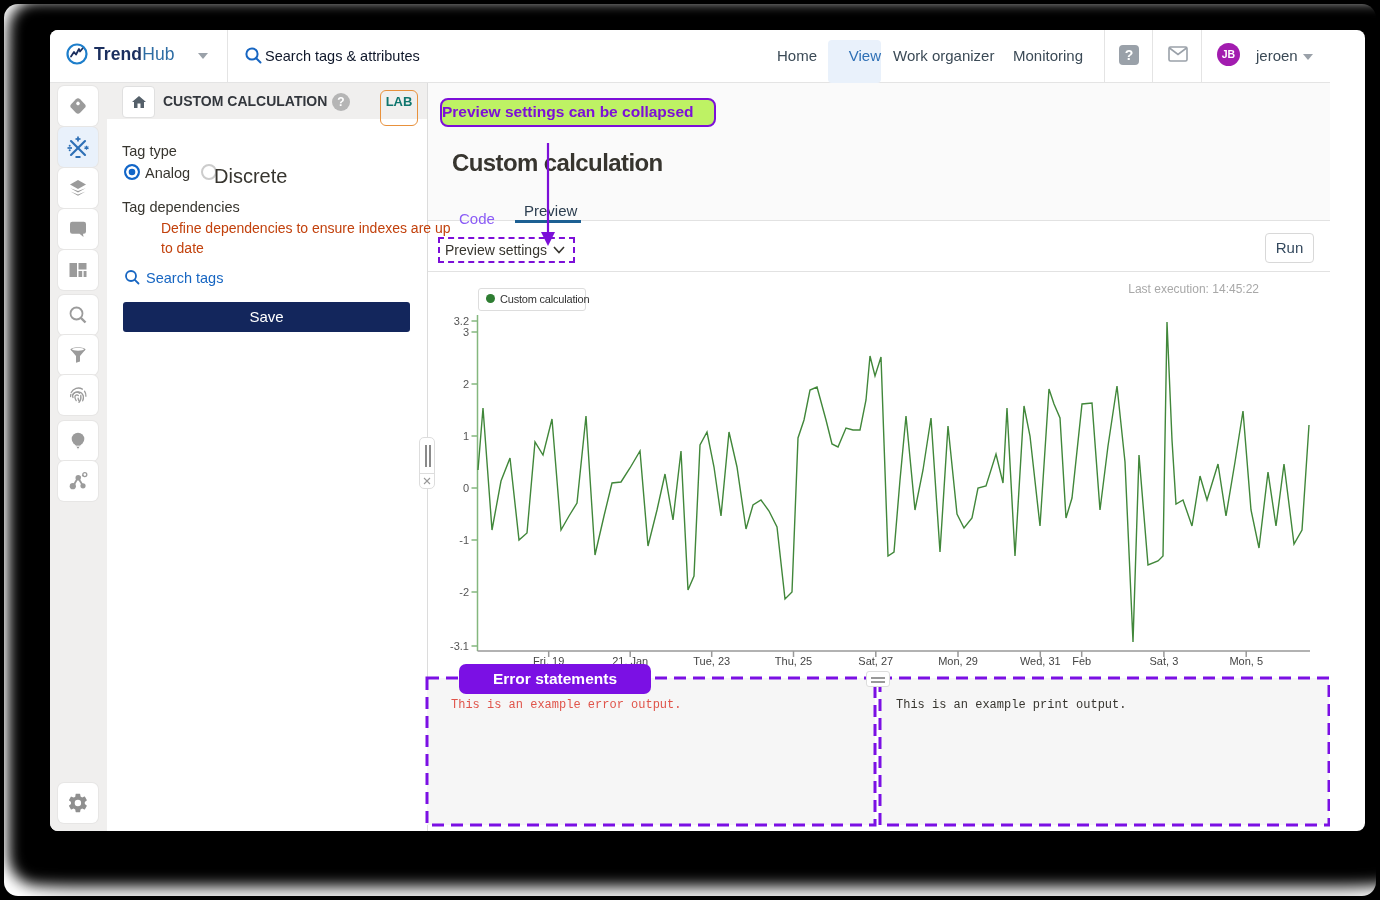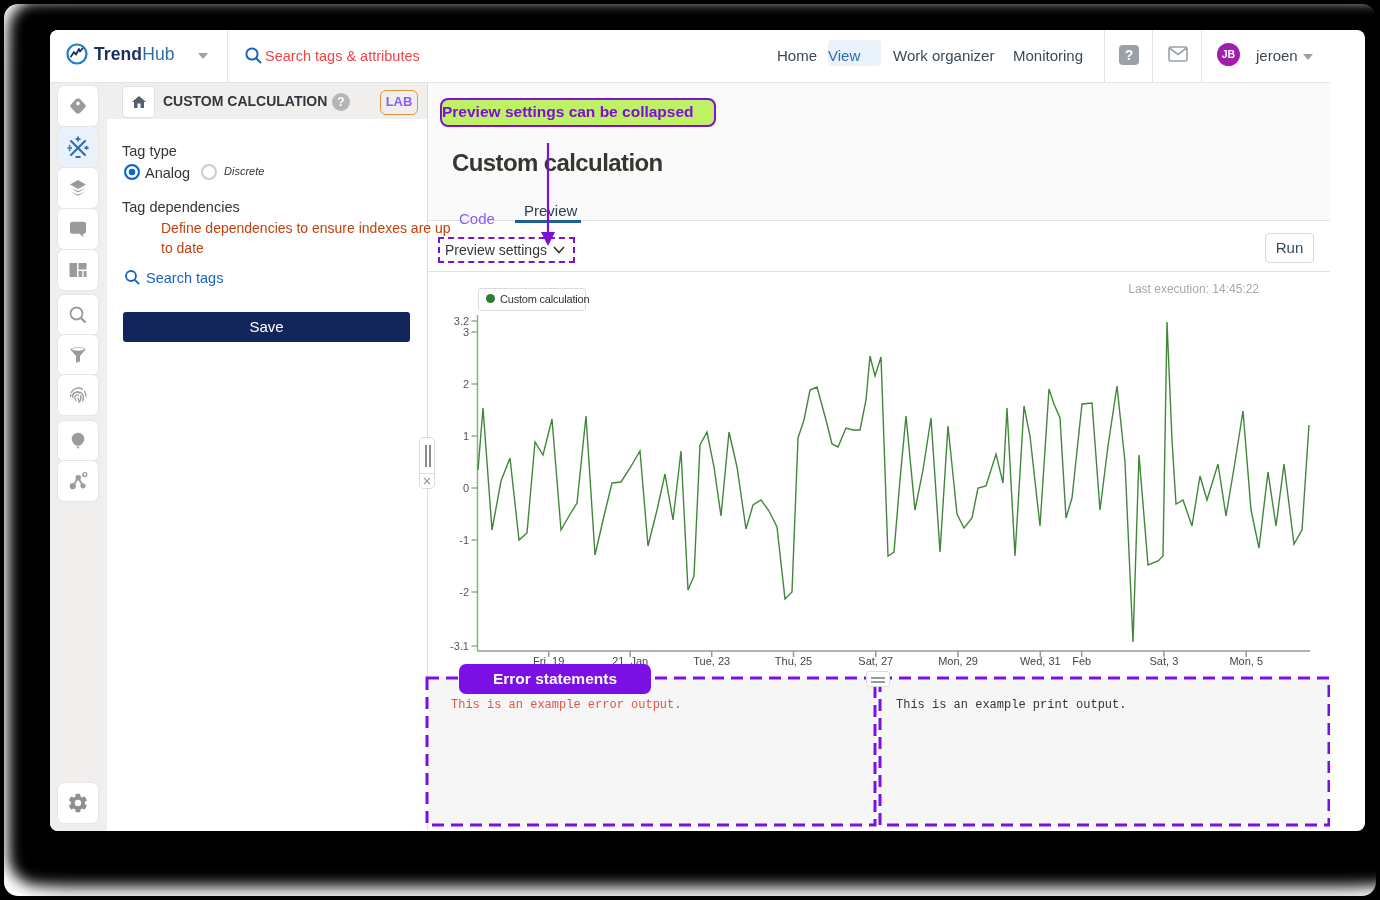--- a/index.html
+++ b/index.html
@@ -7,33 +7,33 @@
 .inner{position:absolute;left:4px;top:4px;right:4px;bottom:4px;background:#fff;border-radius:14px;}
 .win{position:absolute;left:50px;top:30px;width:1280px;height:801px;background:#fff;border-radius:8px;
   box-shadow:0 12px 14px 41px #000, 0 28px 34px 18px rgba(0,0,0,.8);padding-left:35px;}
 .abs{position:absolute;}
 
 .topbar{position:absolute;left:0;top:0;width:1280px;height:52px;border-bottom:1px solid #e4e4e4;border-radius:8px 8px 0 0;background:#fff;}
 .vdiv{position:absolute;top:0;bottom:0;width:1px;background:#e4e4e4;}
 .logotext{position:absolute;left:44px;top:14px;font-size:17.5px;font-weight:bold;color:#1b2f5e;letter-spacing:.1px;}
 .logotext span{color:#2e6da4;font-weight:400;}
 .navitem{position:absolute;top:0;height:52px;line-height:52px;font-size:15px;color:#3b4a56;text-align:center;}
-.viewchip{position:absolute;left:778px;top:10px;width:53px;height:26px;background:#e9f1fb;border-radius:4px;color:#2d6fb5;font-size:15px;line-height:31px;text-align:left;}
+.viewchip{position:absolute;left:778px;top:10px;width:53px;height:43px;background:#e9f1fb;border-radius:4px;color:#2d6fb5;font-size:15px;line-height:31px;text-align:right;}
 .helpicon{position:absolute;left:1069px;top:15px;width:20px;height:20px;background:#9aa1a9;border-radius:4px;color:#fff;font-size:14px;font-weight:bold;text-align:center;line-height:20px;}
 .avatar{position:absolute;left:1167px;top:13px;width:23px;height:23px;background:#a21caf;border-radius:50%;color:#fff;font-size:10.5px;font-weight:bold;text-align:center;line-height:23px;}
 .caret{display:inline-block;width:0;height:0;border-left:5px solid transparent;border-right:5px solid transparent;border-top:6px solid #9aa1a9;}
 
 .rail{position:absolute;left:0;top:53px;width:57px;height:748px;background:#f0efee;border-radius:0 0 0 8px;}
 .card{position:absolute;left:8px;width:40px;height:40px;background:#fff;border-radius:6px;box-shadow:0 0 0 1px #e7e6e5;}
 .card svg{position:absolute;left:10px;top:10px;}
 .panelhead{position:absolute;left:57px;top:53px;width:320px;height:36px;background:#f0efee;}
 .panel{position:absolute;left:57px;top:89px;width:320px;height:712px;background:#fff;}
 .pborder{position:absolute;left:377px;top:53px;width:1px;height:748px;background:#dcdcdc;}
 .homecard{position:absolute;left:72px;top:56px;width:33px;height:32px;background:#fff;border:1px solid #e0e0e0;border-radius:4px;box-sizing:border-box;}
-.labbadge{position:absolute;left:330px;top:60px;width:38px;height:25px;border:1.5px solid #e8913c;border-radius:6px;box-sizing:border-box;color:#8b5cf6;font-weight:bold;font-size:13px;text-align:center;line-height:22px;}
+.labbadge{position:absolute;left:330px;top:60px;width:38px;height:36px;border:1.5px solid #e8913c;border-radius:6px;box-sizing:border-box;color:#0f766e;font-weight:bold;font-size:13px;text-align:center;line-height:22px;}
 .qcirc{position:absolute;left:282px;top:63px;width:18px;height:18px;border-radius:50%;background:#b5b5b5;color:#fff;font-size:12px;font-weight:bold;text-align:center;line-height:18px;}
 .radio{position:absolute;width:16px;height:16px;border-radius:50%;box-sizing:border-box;}
 .fafa{position:absolute;left:378px;top:53px;width:902px;height:138px;background:#fafafa;}
 .hborder{position:absolute;background:#e2e2e2;height:1px;}
 .callout{position:absolute;left:390px;top:68px;width:276px;height:29px;border:2.5px solid #7c0fd8;border-radius:8px;background:#bef264;box-sizing:border-box;color:#7c0fd8;font-size:15.5px;font-weight:bold;text-align:left;line-height:24px;z-index:5;}
 .runbtn{position:absolute;left:1215px;top:203px;width:49px;height:30px;border:1px solid #d8d8d8;border-radius:4px;background:#fff;box-sizing:border-box;font-size:15px;color:#34495e;text-align:center;line-height:28px;}
 .dashctl{position:absolute;left:388px;top:207px;width:137px;height:26px;border:2px dashed #7c0fd8;box-sizing:border-box;}
 .legend{position:absolute;left:428px;top:258px;width:108px;height:23px;border:1px solid #ddd;border-radius:3px;background:#fff;box-sizing:border-box;font-size:11px;letter-spacing:-.2px;color:#333;line-height:21px;white-space:nowrap;}
 .badge{position:absolute;top:634px;height:30px;background:#7b10e4;border-radius:7px;color:#fff;font-weight:bold;font-size:15.5px;text-align:center;line-height:30px;z-index:6;}
 .mono{position:absolute;font-family:"Liberation Mono",monospace;font-size:12px;z-index:6;}
@@ -50,21 +50,21 @@
     <circle cx="11" cy="11" r="9.5" fill="none" stroke="#1d7ecb" stroke-width="2.2"></circle>
     <polyline points="5,13.5 8,9 10,11.5 13,6 14,8.5 16.5,5.5" fill="none" stroke="#1b2f5e" stroke-width="1.8" stroke-linejoin="round" stroke-linecap="round"></polyline>
   </svg>
   <div class="logotext">Trend<span>Hub</span></div>
   <span class="caret" style="position:absolute;left:148px;top:23px;"></span>
   <div class="vdiv" style="left:177px;"></div>
   <svg class="abs" style="left:194px;top:16px" width="19" height="19" viewBox="0 0 19 19">
     <circle cx="8" cy="8" r="5.6" fill="none" stroke="#1766c2" stroke-width="2"></circle>
     <line x1="12.2" y1="12.2" x2="16.5" y2="16.5" stroke="#1766c2" stroke-width="2" stroke-linecap="round"></line>
   </svg>
-  <div class="navitem" style="left:215px;color:#ef4444;font-size:14.5px;">Search tags &amp; attributes</div>
+  <div class="navitem" style="left:215px;color:#0f172a;font-size:14.5px;">Search tags &amp; attributes</div>
   <div class="navitem" style="left:726px;width:42px;">Home</div>
   <div class="viewchip">View</div>
   <div class="navitem" style="left:843px;width:101px;white-space:nowrap;">Work organizer</div>
   <div class="navitem" style="left:963px;width:70px;">Monitoring</div>
   <div class="vdiv" style="left:1054px;"></div>
   <div class="helpicon">?</div>
   <div class="vdiv" style="left:1102px;"></div>
   <svg class="abs" style="left:1118px;top:16px" width="20" height="16" viewBox="0 0 20 16">
     <rect x="1" y="1" width="18" height="14" rx="1.5" fill="none" stroke="#9aa1a9" stroke-width="1.6"></rect>
     <polyline points="1.5,2 10,8.5 18.5,2" fill="none" stroke="#9aa1a9" stroke-width="1.6"></polyline>
@@ -176,29 +176,29 @@
           <path d="M8 2 L15 8 L13 8 L13 14 L9.5 14 L9.5 9.5 L6.5 9.5 L6.5 14 L3 14 L3 8 L1 8 Z" fill="#55606a"></path>
         </svg>
       </div>
 <div class="abs" style="left:113px;top:63px;font-size:14px;font-weight:bold;color:#33373d;">CUSTOM CALCULATION</div>
 <div class="qcirc">?</div>
 <div class="labbadge">LAB</div>
 <div class="abs" style="left:72px;top:113px;font-size:14.5px;color:#37352f;">Tag type</div>
 <div class="radio" style="left:74px;top:134px;border:2px solid #1266c8;background:#1266c8;box-shadow:inset 0 0 0 2.7px #fff;"></div>
 <div class="abs" style="left:95px;top:135px;font-size:14.5px;color:#37352f;">Analog</div>
 <div class="radio" style="left:151px;top:134px;border:2px solid #ccc;background:#fff;"></div>
-<div class="abs" style="left:174px;top:135px;font-size:11px;color:#37352f;font-style:italic;">Discrete</div>
+<div class="abs" style="left:164px;top:135px;font-size:20px;color:#37352f;">Discrete</div>
 <div class="abs" style="left:72px;top:169px;font-size:14.5px;color:#37352f;">Tag dependencies</div>
 <div class="abs" style="left:72px;top:188px;width:296px;font-size:14px;color:#c2410c;line-height:20px;margin-left:39px;">Define dependencies to ensure indexes are up to date</div>
 <svg class="abs" style="left:74px;top:239px" width="17" height="17" viewBox="0 0 17 17">
         <circle cx="7" cy="7" r="5" fill="none" stroke="#1766c2" stroke-width="1.8"></circle>
         <line x1="10.8" y1="10.8" x2="14.5" y2="14.5" stroke="#1766c2" stroke-width="1.8" stroke-linecap="round"></line>
       </svg>
 <div class="abs" style="left:96px;top:240px;font-size:14.5px;color:#1766c2;">Search tags</div>
-<div class="abs" style="left:73px;top:282px;width:287px;height:30px;background:#13265c;border-radius:3px;color:#fff;font-size:15px;text-align:center;line-height:30px;">Save</div>
+<div class="abs" style="left:73px;top:272px;width:287px;height:30px;background:#13265c;border-radius:3px;color:#fff;font-size:15px;text-align:center;line-height:30px;">Save</div>
 
 <div class="vhandle">
         <div style="position:absolute;left:5px;top:7px;width:2px;height:22px;background:#8a8a8a;"></div>
         <div style="position:absolute;left:9px;top:7px;width:2px;height:22px;background:#8a8a8a;"></div>
         <div style="position:absolute;left:0;top:35px;width:14px;height:1px;background:#ddd;"></div>
         <svg style="position:absolute;left:3px;top:39px;" width="8" height="8" viewBox="0 0 8 8">
           <line x1="1" y1="1" x2="7" y2="7" stroke="#9a9a9a" stroke-width="1.1"></line>
           <line x1="7" y1="1" x2="1" y2="7" stroke="#9a9a9a" stroke-width="1.1"></line>
         </svg>
       </div>

